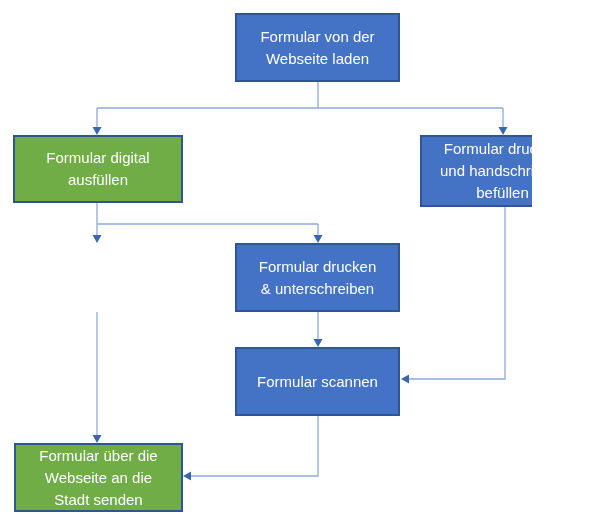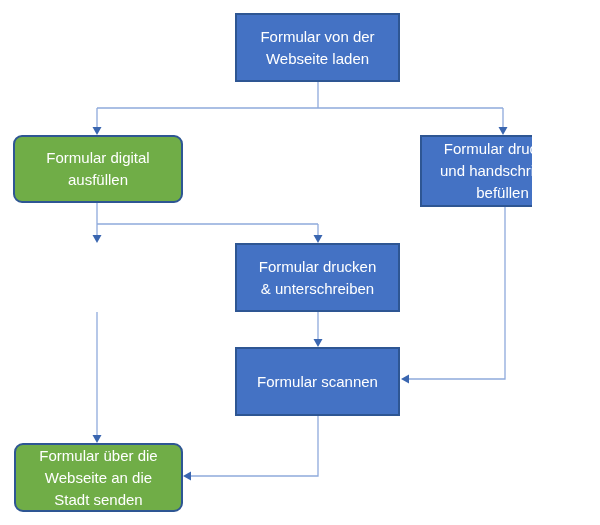--- a/index.html
+++ b/index.html
@@ -29,21 +29,21 @@
     color: #ffffff;
     display: flex;
     align-items: center;
     justify-content: center;
     text-align: center;
     font-size: 15px;
     line-height: 22px;
     white-space: pre-line;
   }
   .node.blue  { background: #4472C4; }
-  .node.green { background: #70AD47; border-radius: 9px; }
+  .node.green { background: #70AD47; }
 
   .n-load  { left: 235px; top: 13px;  width: 165px; height: 69px; }
   .n-fill  { left: 13px;  top: 135px; width: 170px; height: 68px; }
   .n-print { left: 420px; top: 135px; width: 165px; height: 72px; }
   .n-sign  { left: 13px;  top: 243px; width: 170px; height: 69px; }
   .n-psign { left: 235px; top: 243px; width: 165px; height: 69px; }
   .n-scan  { left: 235px; top: 347px; width: 165px; height: 69px; }
   .n-send  { left: 14px;  top: 443px; width: 169px; height: 69px; }
 </style>
 </head>

